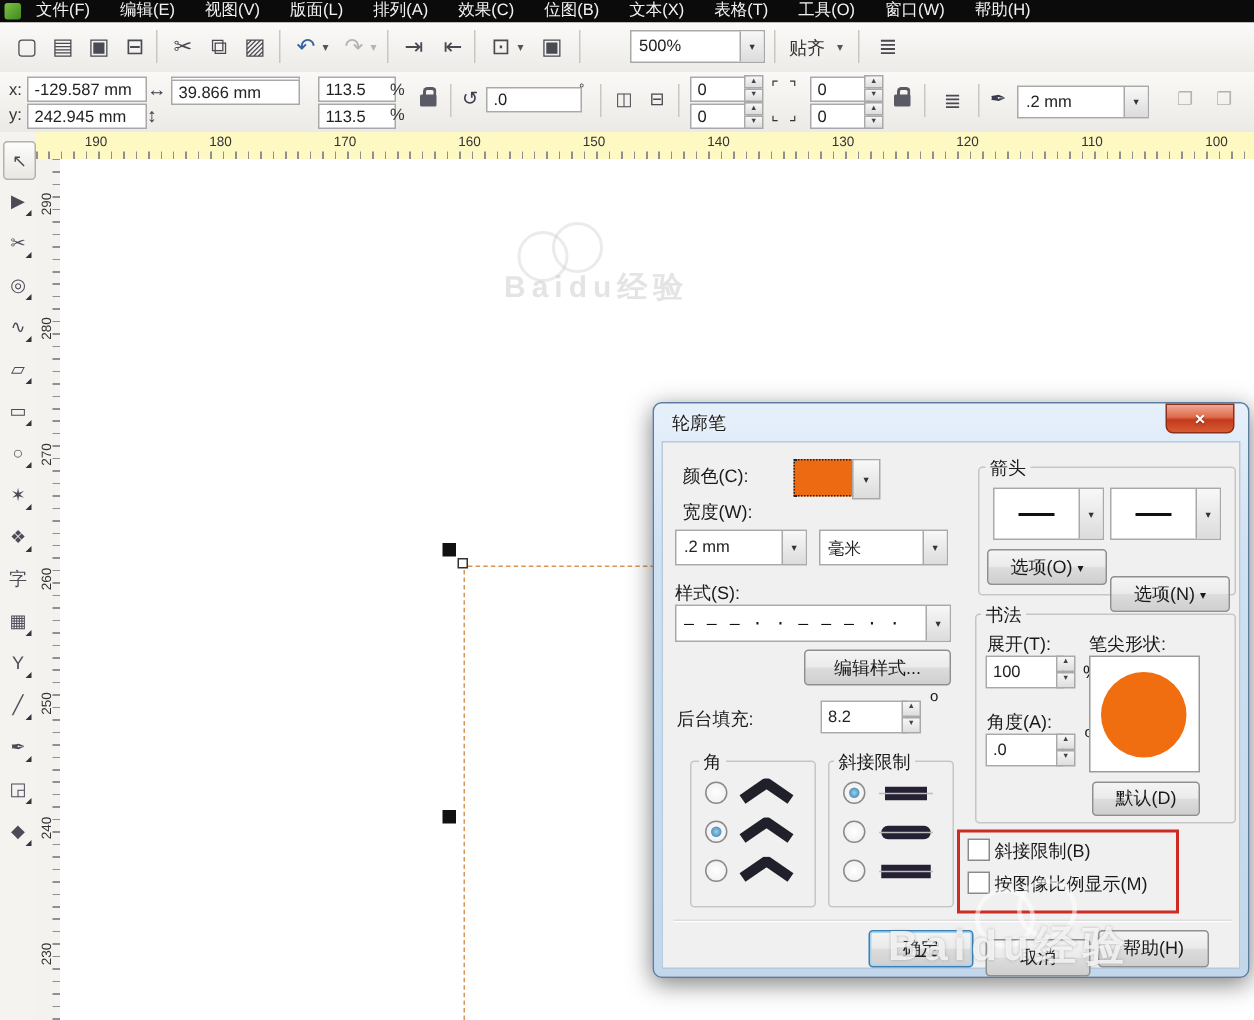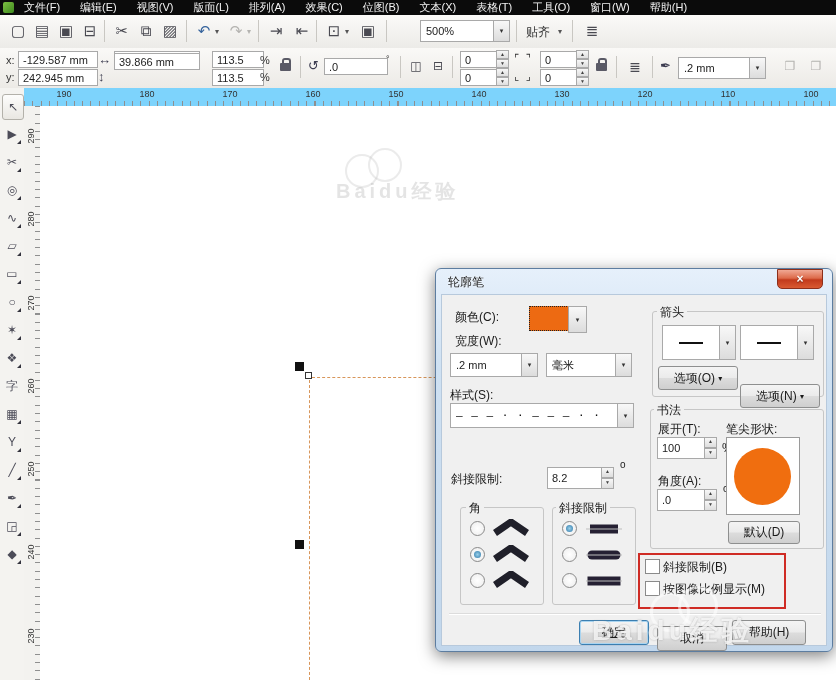--- a/index.html
+++ b/index.html
@@ -27,21 +27,21 @@
   .spin span{flex:1;border:1px solid #a9a9a9;background:linear-gradient(#f7f7f7,#dedede);font-size:5px;line-height:7px;text-align:center;color:#444;cursor:pointer;}
   .lock{position:absolute;width:11px;height:8px;background:#5a5a66;border-radius:1px;}
   .lock:before{content:"";position:absolute;left:2px;top:-5px;width:5px;height:5px;border:2px solid #5a5a66;border-bottom:none;border-radius:3px 3px 0 0;}
   
   #toolbox{left:0;top:88px;width:24px;height:592px;background:#f4f3f0;border-right:1px solid #d6d4cf;}
   .tool{position:absolute;left:2px;width:20px;height:24px;display:flex;align-items:center;justify-content:center;font-size:12px;color:#4c4c58;cursor:pointer;}
   .tool.sel{background:linear-gradient(#fdfdfc,#e9e7e2);border:1px solid #b3b1aa;border-radius:3px;}
   .tool:after{content:"";position:absolute;right:1px;bottom:2px;border-left:4px solid transparent;border-bottom:4px solid #33333d;}
   .tool.nofly:after{display:none;}
   
-  #hruler{left:24px;top:88px;width:812px;height:18px;background:#7dd3fc;border-bottom:1px solid #b9b7b2;}
+  #hruler{left:24px;top:88px;width:812px;height:18px;background:#fef9c3;border-bottom:1px solid #b9b7b2;}
   #hruler .ticks{position:absolute;left:0;bottom:0;width:100%;height:5px;background:repeating-linear-gradient(90deg,#8f8f8f 0 1px,transparent 1px 8.3px);}
   .hlab{position:absolute;top:1px;width:30px;text-align:center;font-size:9px;color:#333;}
   #vruler{left:24px;top:106px;width:16px;height:574px;background:#f3f2ef;border-right:1px solid #b9b7b2;}
   #vruler .ticks{position:absolute;right:0;top:0;height:100%;width:5px;background:repeating-linear-gradient(180deg,#8f8f8f 0 1px,transparent 1px 8.3px);}
   .vlab{position:absolute;left:-8px;width:30px;text-align:center;font-size:9px;color:#333;transform:rotate(-90deg);}
   
   #canvas{left:40px;top:106px;width:796px;height:574px;background:#ffffff;}
   .dashv{position:absolute;border-left:1px dashed #d8965a;width:0;}
   .dashh{position:absolute;border-top:1px dashed #d8965a;height:0;}
   .handle{position:absolute;width:9px;height:9px;background:#111;}
@@ -312,22 +312,25 @@
       </div>
       <div class="btn7" style="left:298px;top:89px;width:78px;height:22px">
         <span>选项(N)</span>&nbsp;<span style="font-size:8px">▾</span>
       </div>
 
       <span class="dlbl" style="left:8px;top:92px">样式(S):</span>
       <div class="combo" style="left:8px;top:108px;width:182px;height:23px">
         <span class="cval dashpattern">– – – · · – – – · ·</span>
         <span class="dd">▾</span>
       </div>
-
-      <span class="dlbl" style="left:9px;top:176px">斜接限制:</span>
+      <div class="btn7" style="left:94px;top:138px;width:96px;height:22px">
+          <span>编辑样式...</span>
+        </div>
+
+      <span class="dlbl" style="left:9px;top:176px">后台填充:</span>
       <div class="fld" style="left:105px;top:172px;width:48px;height:20px">8.2</div>
       <div class="spin" style="left:159px;top:172px;height:22px">
           <span>▲</span>
           <span>▼</span>
         </div>
       <span class="dlbl" style="left:178px;top:164px;font-size:10px">o</span>
 
       <div class="grp" style="left:208px;top:114px;width:172px;height:138px"></div>
       <span class="grp-legend" style="left:212px;top:107px">书法</span>
       <span class="dlbl" style="left:216px;top:126px">展开(T):</span>

